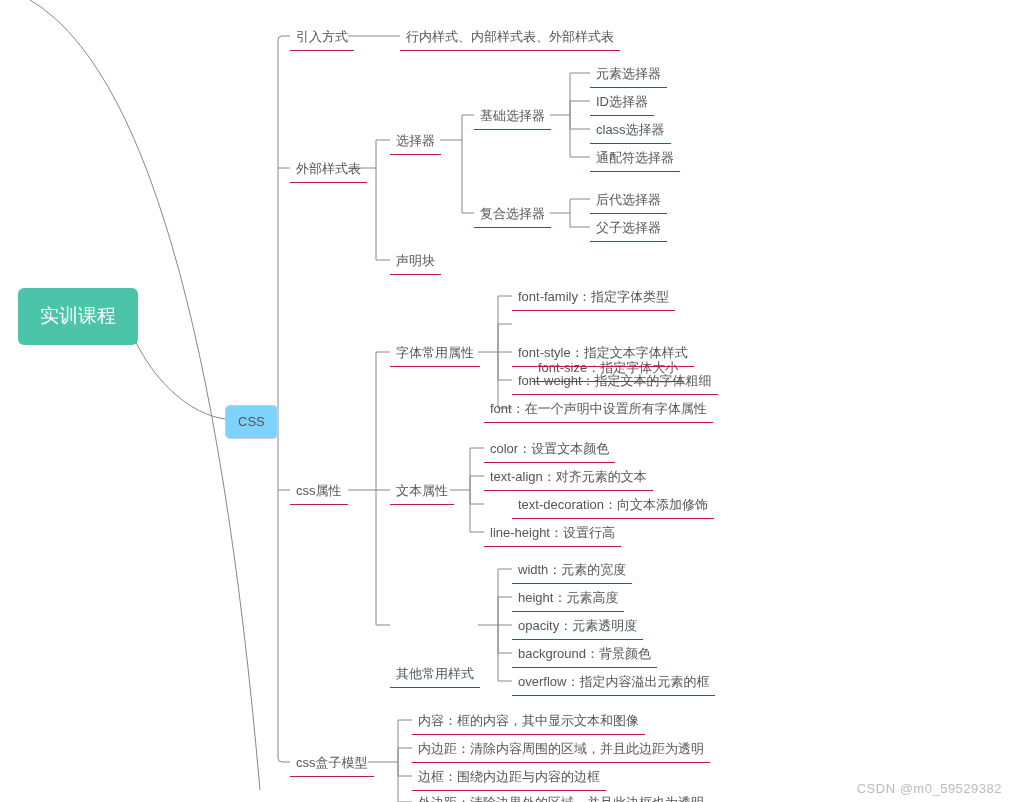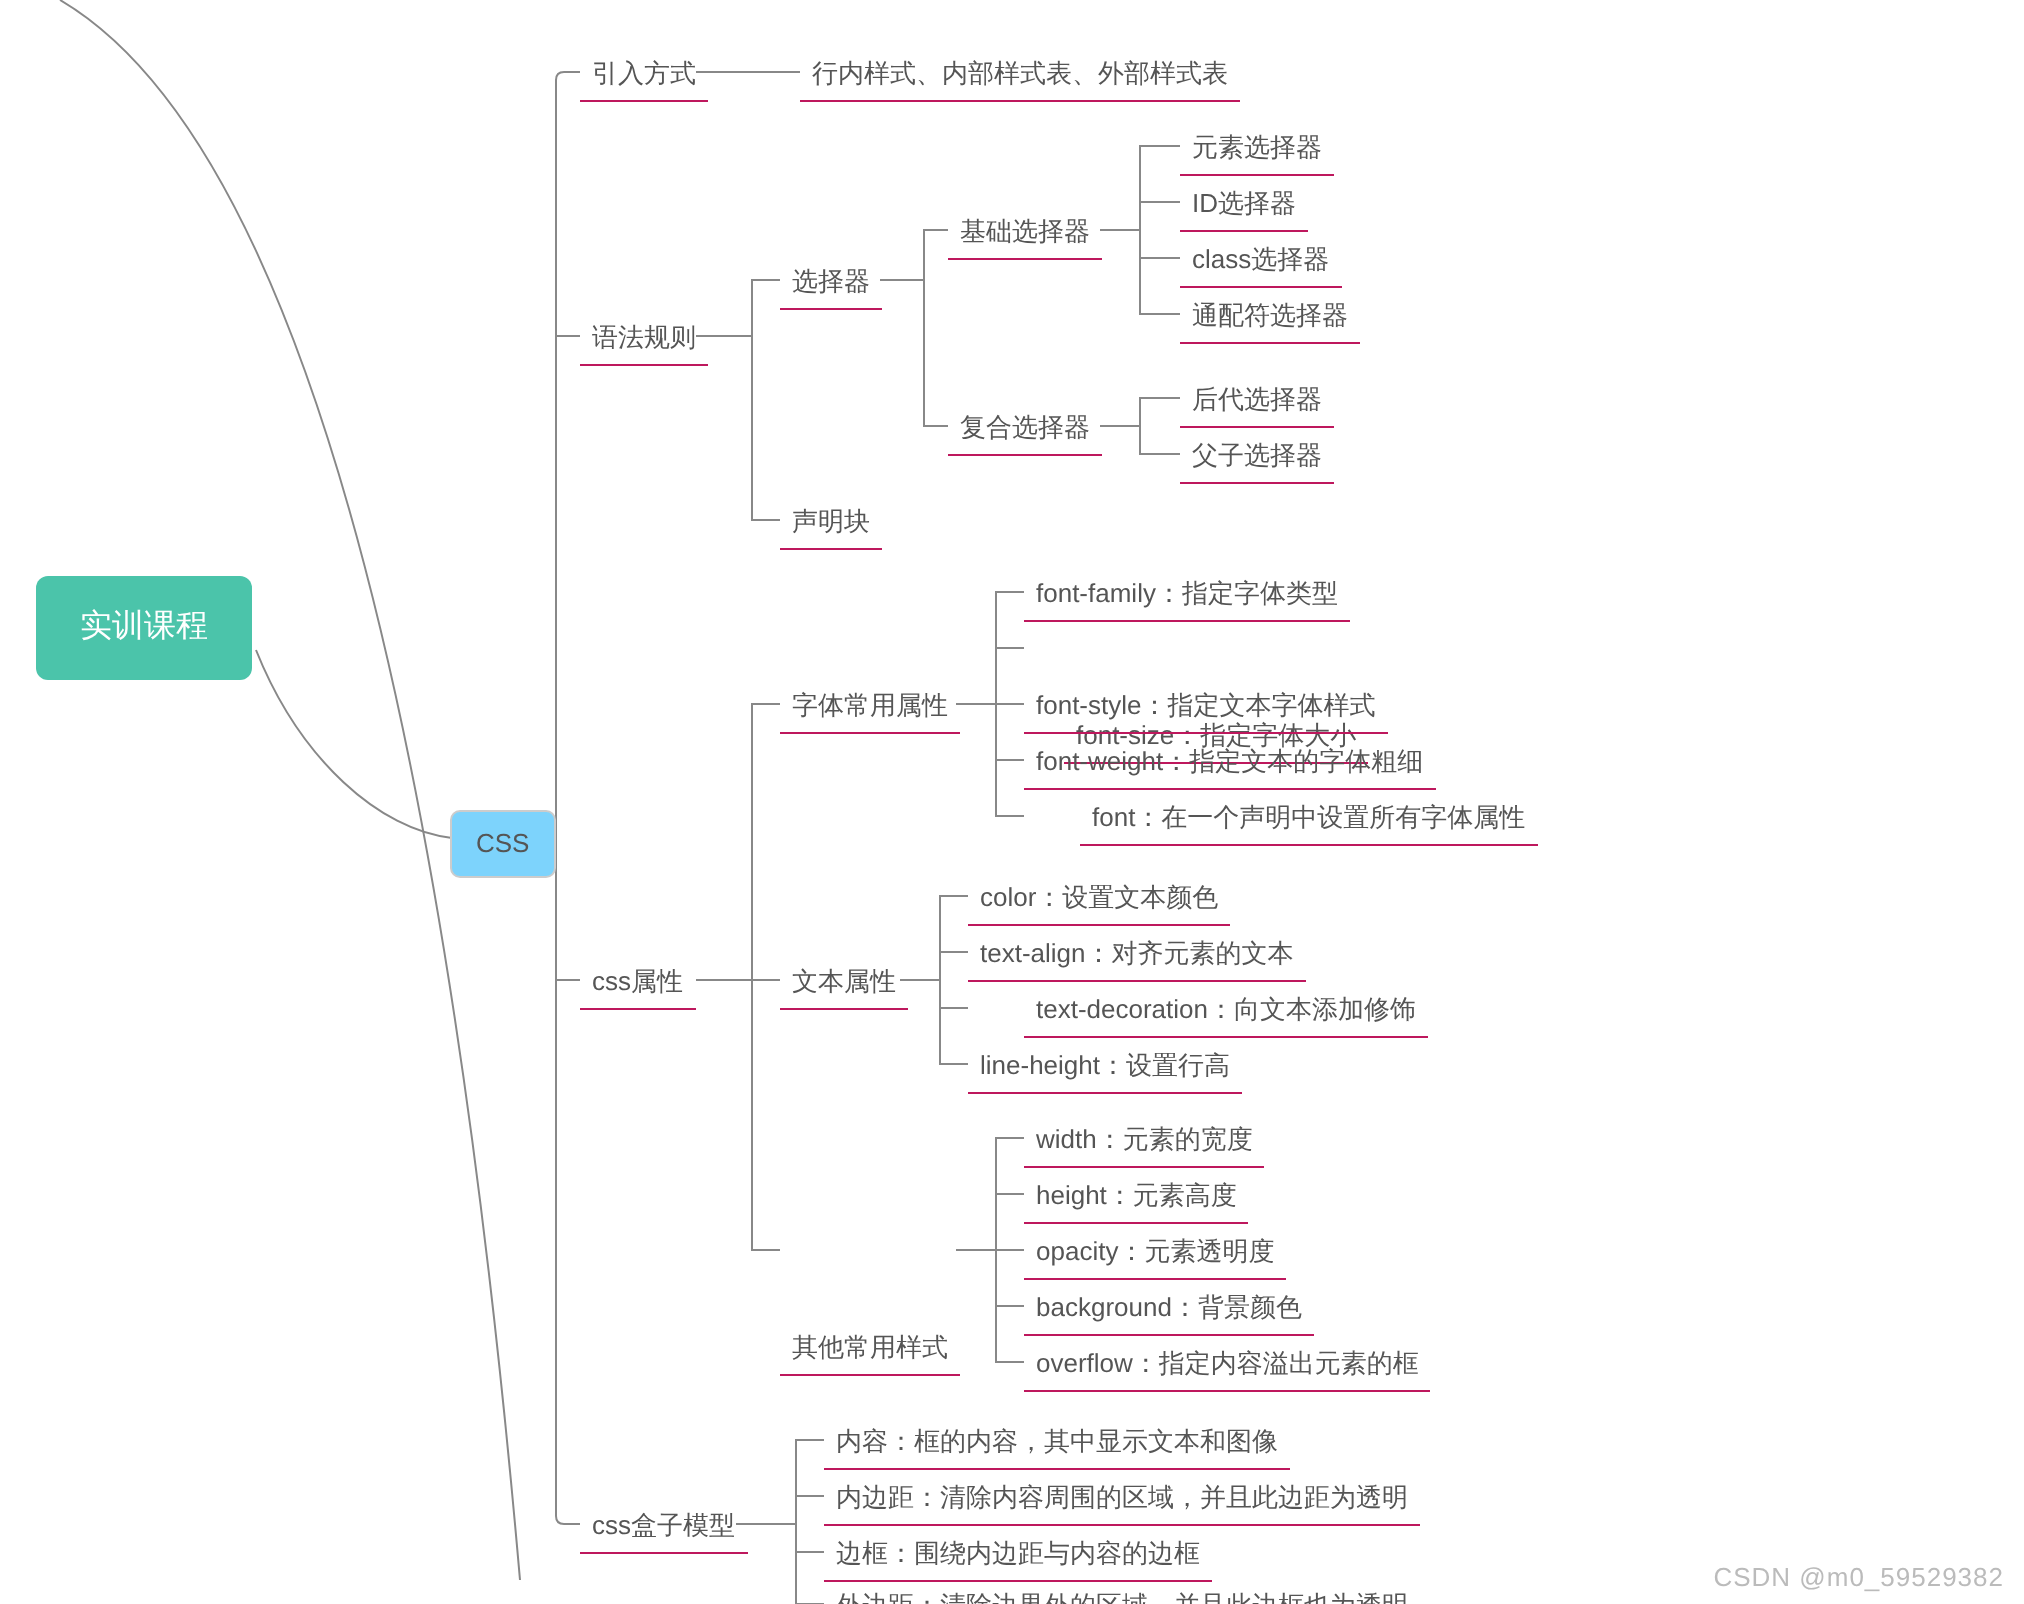--- a/index.html
+++ b/index.html
@@ -28,21 +28,21 @@
     border-radius: 5px;
     padding: 6px 12px;
     background: #7dd3fc;
   }
   .root {
     background: #4bc4aa;
     color: #fff;
     border: none;
     border-radius: 6px;
     padding: 14px 22px;
-    font-size: 16px;
+    font-size: 19px;
   }
   .underline {
     border-bottom: 1px solid #be185d;
     padding: 3px 6px;
   }
   svg.connectors {
     position: absolute;
     left: 0; top: 0;
     width: 1012px; height: 802px;
     pointer-events: none;
@@ -121,21 +121,21 @@
   <path d="M 398 762 L 398 802 L 412 802"></path>
 </svg>
 
 <div class="node root" style="left:18px; top:288px;"><span>实训课程</span></div>
 
 <div class="node pill" style="left:225px; top:405px;"><span>CSS</span></div>
 
 <div class="node underline" style="left:290px; top:24px;"><span>引入方式</span></div>
 <div class="node underline" style="left:400px; top:24px;"><span>行内样式、内部样式表、外部样式表</span></div>
 
-<div class="node underline" style="left:290px; top:156px;"><span>语法规则</span></div>
+<div class="node underline" style="left:290px; top:156px;"><span>外部样式表</span></div>
 
 <div class="node underline" style="left:390px; top:128px;"><span>选择器</span></div>
 <div class="node underline" style="left:390px; top:248px;"><span>声明块</span></div>
 
 <div class="node underline" style="left:474px; top:103px;"><span>基础选择器</span></div>
 <div class="node underline" style="left:474px; top:201px;"><span>复合选择器</span></div>
 
 <div class="node underline" style="left:590px; top:61px;"><span>元素选择器</span></div>
 <div class="node underline" style="left:590px; top:89px;"><span>ID选择器</span></div>
 <div class="node underline" style="left:590px; top:117px;"><span>class选择器</span></div>
@@ -147,21 +147,21 @@
 <div class="node underline" style="left:290px; top:478px;"><span>css属性</span></div>
 
 <div class="node underline" style="left:390px; top:340px;"><span>字体常用属性</span></div>
 <div class="node underline" style="left:390px; top:478px;"><span>文本属性</span></div>
 <div class="node underline" style="left:390px; top:613px;margin-top:48px;"><span>其他常用样式</span></div>
 
 <div class="node underline" style="left:512px; top:284px;"><span>font-family：指定字体类型</span></div>
 <div class="node underline" style="left:532px; top:312px;margin-top:43px;"><span>font-size：指定字体大小</span></div>
 <div class="node underline" style="left:512px; top:340px;"><span>font-style：指定文本字体样式</span></div>
 <div class="node underline" style="left:512px; top:368px;"><span>font-weight：指定文本的字体粗细</span></div>
-<div class="node underline" style="left:540px; top:396px;"><span>font：在一个声明中设置所有字体属性</span></div>
+<div class="node underline" style="left:484px; top:396px;"><span>font：在一个声明中设置所有字体属性</span></div>
 
 <div class="node underline" style="left:484px; top:436px;"><span>color：设置文本颜色</span></div>
 <div class="node underline" style="left:484px; top:464px;"><span>text-align：对齐元素的文本</span></div>
 <div class="node underline" style="left:484px; top:492px;margin-left:28px;"><span>text-decoration：向文本添加修饰</span></div>
 <div class="node underline" style="left:484px; top:520px;"><span>line-height：设置行高</span></div>
 
 <div class="node underline" style="left:512px; top:557px;"><span>width：元素的宽度</span></div>
 <div class="node underline" style="left:512px; top:585px;"><span>height：元素高度</span></div>
 <div class="node underline" style="left:512px; top:613px;"><span>opacity：元素透明度</span></div>
 <div class="node underline" style="left:512px; top:641px;"><span>background：背景颜色</span></div>

